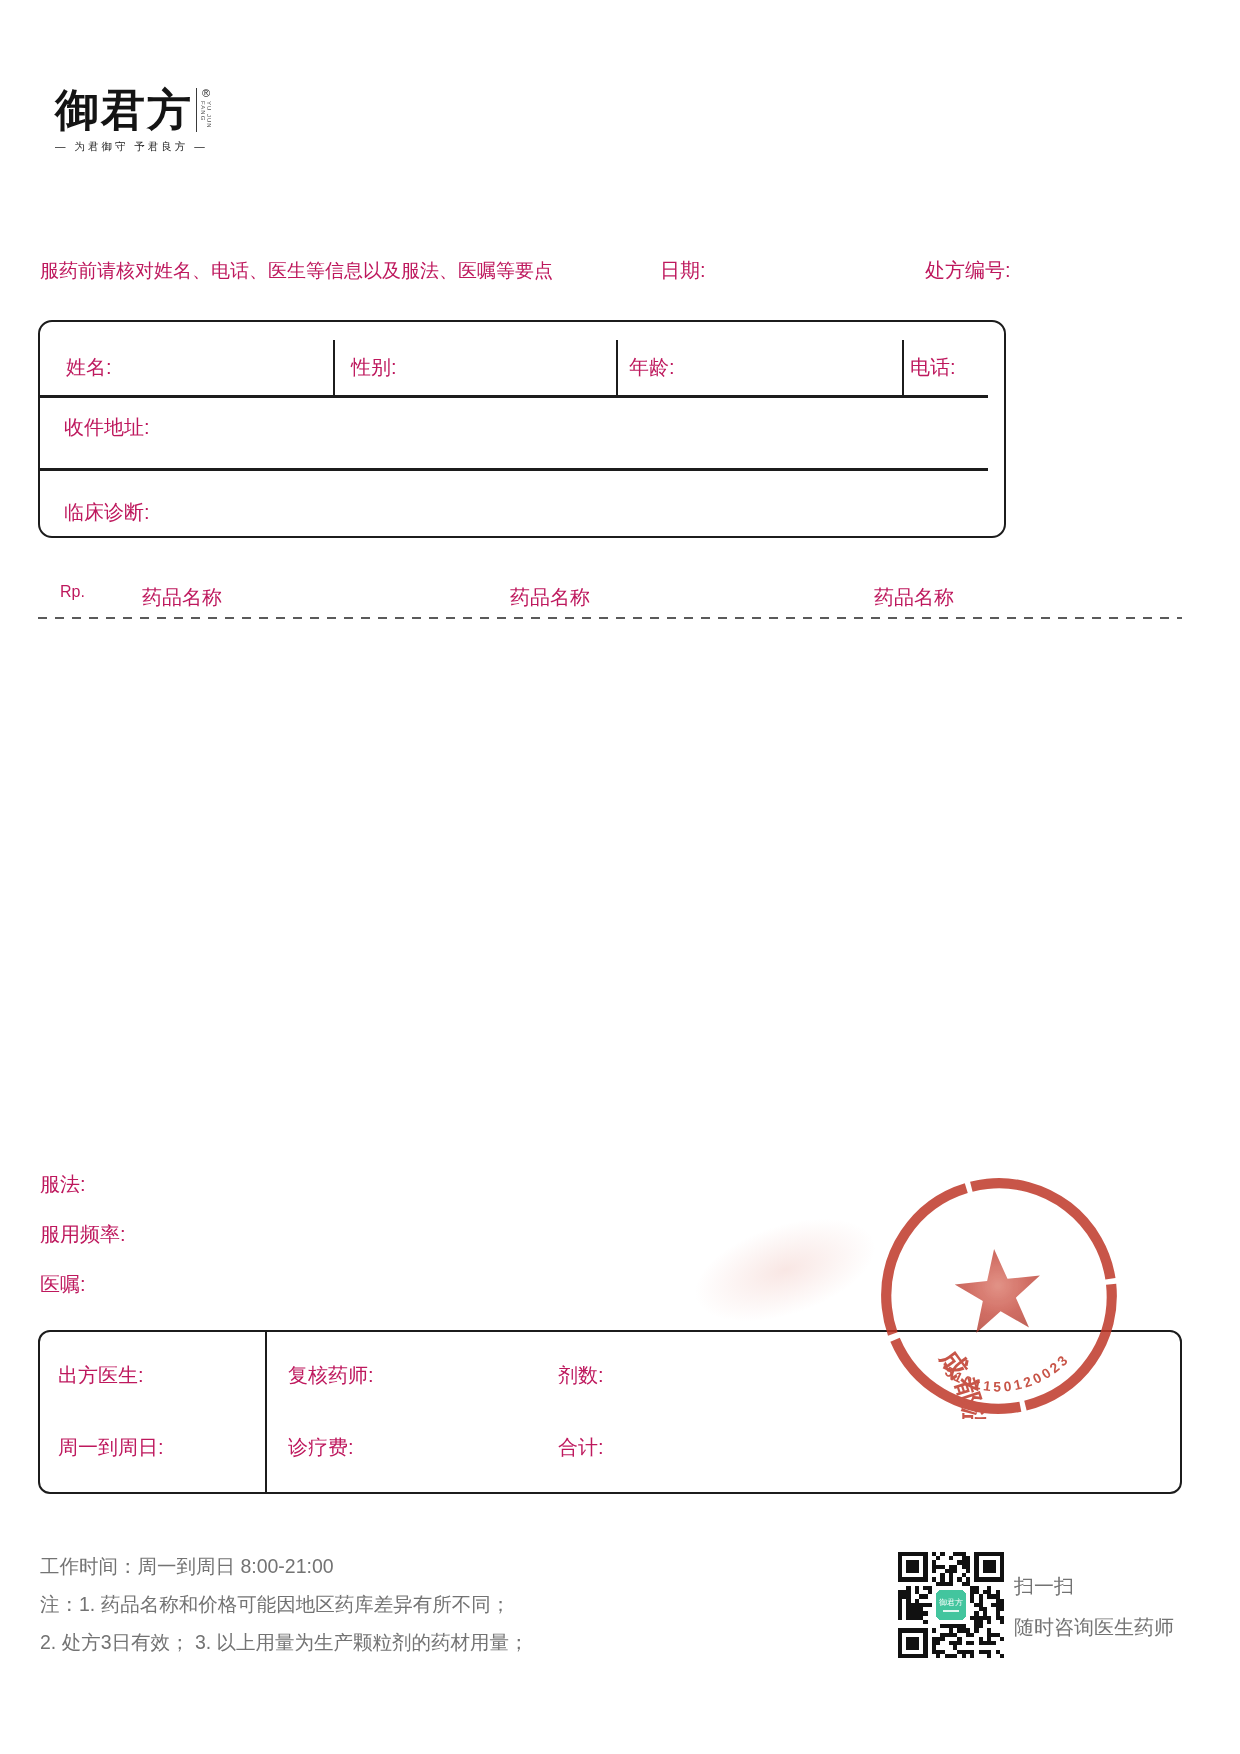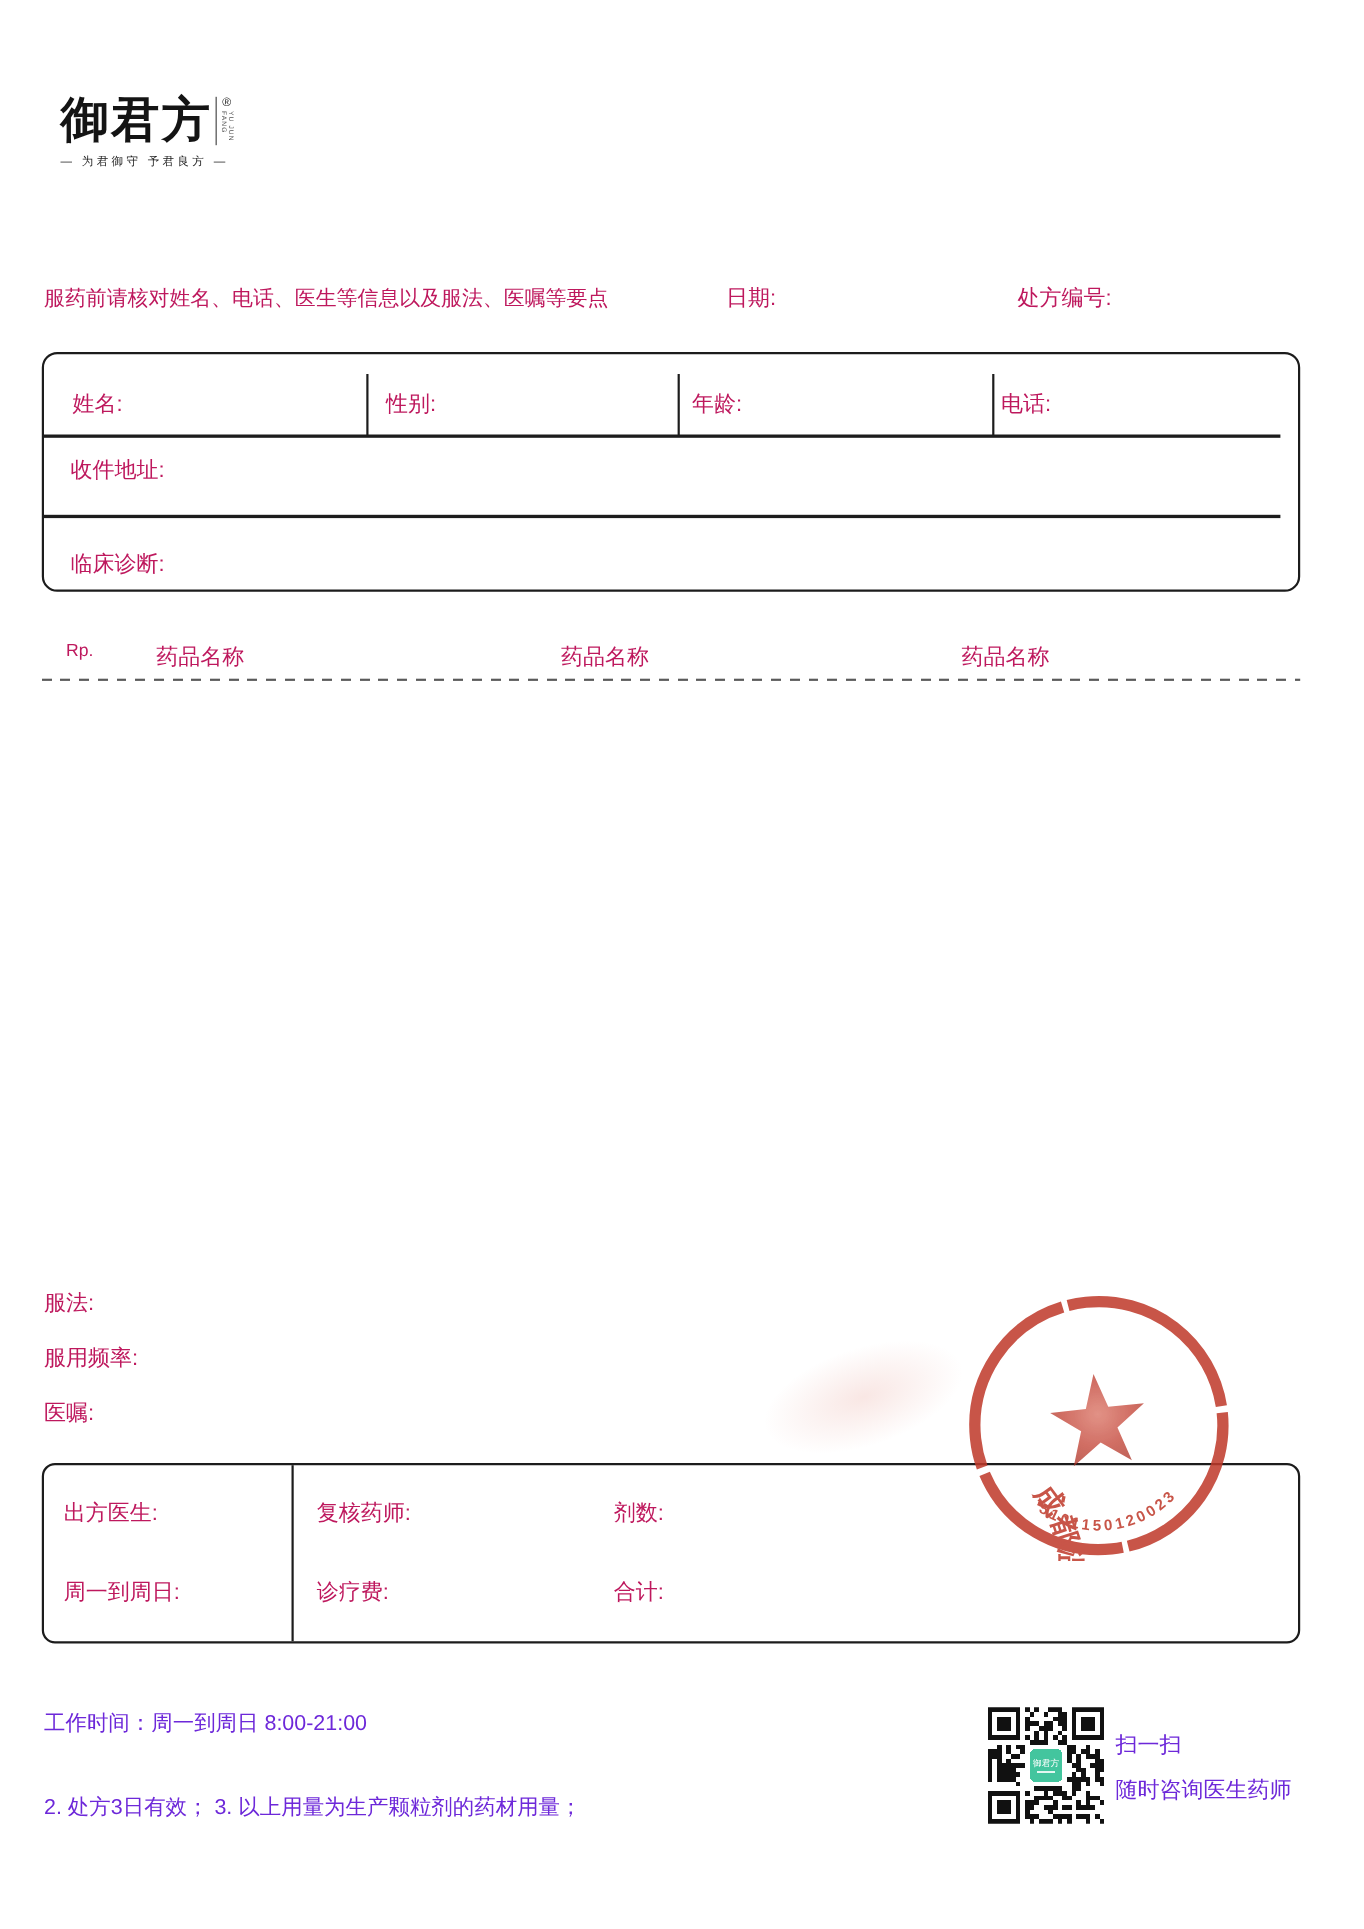--- a/index.html
+++ b/index.html
@@ -21,21 +21,21 @@
   .logo-vert { writing-mode:vertical-rl; font-size:6px; letter-spacing:1px; color:#555; margin-top:2px; }
   .logo-tagline { font-size:10.5px; letter-spacing:3px; color:#222; margin-top:8px; white-space:nowrap; }
   .hospital-title { font-size:31px; font-weight:700; letter-spacing:5px; color:#161616; white-space:nowrap; }
 
   
   .notice-text, .label20 { font-size:20px; color:#be185d; white-space:nowrap; }
   .notice-text { font-size:19px; }
 
   
   .patient-box {
-    left:38px; top:320px; width:1144px; height:218px;
+    left:38px; top:320px; width:968px; height:218px;
     border:2.5px solid #1c1c1c; border-radius:14px; box-sizing:border-box;
   }
   .vdiv { position:absolute; width:2px; background:#1c1c1c; top:18px; height:57px; }
   .hline { position:absolute; left:0; height:2.5px; background:#1c1c1c; width:calc(100% - 16px); }
 
   
   .dashed-line {
     left:38px; top:617px; width:1144px; height:2px;
     background:repeating-linear-gradient(90deg,#5a5a5a 0 9px, transparent 9px 17px);
   }
@@ -49,21 +49,21 @@
 
   
   .stamp { left:876px; top:1173px; z-index:5; pointer-events:none; }
   .stamp-smudge {
     left:690px; top:1225px; width:190px; height:90px; border-radius:50%;
     background:radial-gradient(ellipse at center, rgba(220,120,105,0.18), rgba(220,120,105,0) 70%);
     transform:rotate(-18deg);
   }
 
   
-  .footer-line { font-size:19.5px; color:#6d28d9; white-space:nowrap; }
+  .footer-line { font-size:19.5px; color:#737373; white-space:nowrap; }
   .qr-box { left:898px; top:1552px; width:106px; height:106px; }
   .scan-title { left:1014px; top:1573px; font-size:20px; }
   .scan-sub { left:1014px; top:1614px; font-size:20px; }
 </style>
 </head>
 <body>
 
 <div class="page">
 
   <div class="abs" style="left:55px; top:88px;">
@@ -133,20 +133,21 @@
       <text font-family="Liberation Serif, serif" font-size="26" font-weight="700" fill="#bf3a2b" letter-spacing="1">
         <textPath href="#companyArc" startOffset="0">成都温江芸医汇互联网医院有限公司</textPath>
       </text>
       <text font-family="Liberation Sans, sans-serif" font-size="13.5" font-weight="700" fill="#bf3a2b" letter-spacing="3">
         <textPath href="#serialArc" startOffset="6">5101150120023</textPath>
       </text>
     </g>
   </svg>
 
   <div class="abs footer-line" style="left:40px; top:1553px;">工作时间：周一到周日 8:00-21:00</div>
+  <div class="abs footer-line" style="left:40px; top:1591px;">注：1. 药品名称和价格可能因地区药库差异有所不同；</div>
   <div class="abs footer-line" style="left:40px; top:1629px;">2. 处方3日有效； 3. 以上用量为生产颗粒剂的药材用量；</div>
 
   <svg id="qr" class="abs qr-box" viewBox="0 0 25 25" shape-rendering="crispEdges">
       <rect x="8" y="0" width="1" height="1" fill="#111"></rect>
       <rect x="10" y="0" width="1" height="1" fill="#111"></rect>
       <rect x="13" y="0" width="1" height="1" fill="#111"></rect>
       <rect x="14" y="0" width="1" height="1" fill="#111"></rect>
       <rect x="15" y="0" width="1" height="1" fill="#111"></rect>
       <rect x="9" y="1" width="1" height="1" fill="#111"></rect>
       <rect x="12" y="1" width="1" height="1" fill="#111"></rect>

